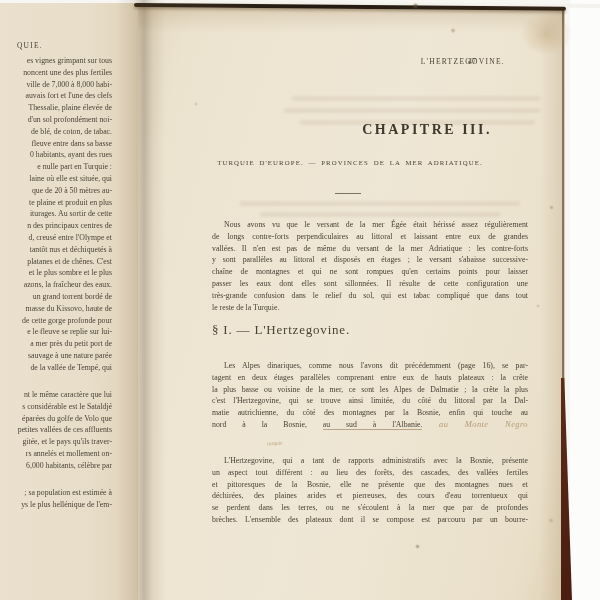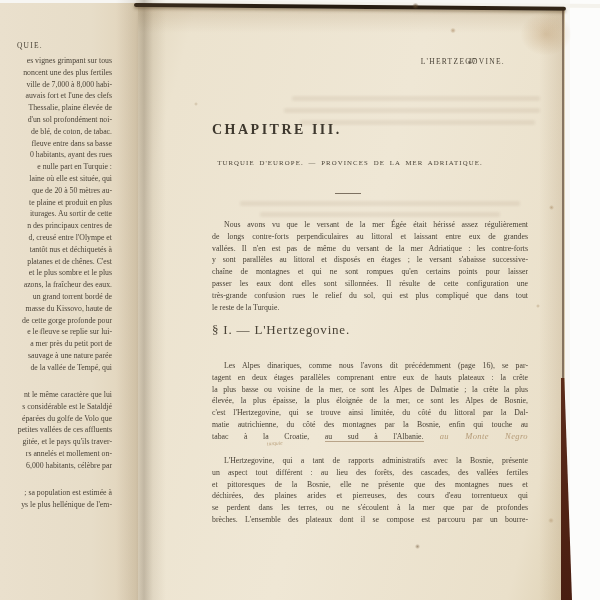--- a/index.html
+++ b/index.html
@@ -41,21 +41,21 @@
   .rp-par{position:absolute;left:212px;width:316px;font-size:7.8px;line-height:11.8px;color:#453e33;}
   .rp-par .tline{text-align:justify;text-align-last:justify;overflow:hidden;white-space:nowrap;}
   .rp-par.end-left .tline:last-child{text-align-last:left;}
   .rp-par.indent .tline:first-child{text-indent:12px;}
   .lp-block{position:absolute;left:-120px;width:232px;font-size:7.8px;line-height:11.8px;color:#4a4338;}
   .lp-block .tline{text-align:right;white-space:nowrap;}
 
   .running-header{position:absolute;left:195px;top:57px;width:310px;text-align:right;
     font-size:7.5px;letter-spacing:1.3px;color:#4a4337;}
   .page-number{position:absolute;left:468px;top:57px;font-size:8px;color:#4a4337;}
-  .chapter-heading{position:absolute;left:212px;top:122px;width:280px;text-align:left;
+  .chapter-heading{position:absolute;left:212px;top:122px;width:280px;text-align:right;
     font-size:14px;font-weight:bold;letter-spacing:2.5px;color:#3e382e;}
   .chapter-subtitle{position:absolute;left:192px;top:159px;width:316px;text-align:center;
     font-size:6.8px;letter-spacing:1.1px;word-spacing:2px;color:#4a4337;}
   .head-rule{position:absolute;left:335px;top:193px;width:26px;height:1px;background:#7d7161;}
   .section-heading{position:absolute;left:212px;top:322px;width:290px;text-align:left;
     font-size:13px;letter-spacing:.8px;color:#4a4337;}
 
   .underlined-pencil{border-bottom:1px solid rgba(140,110,75,.55);}
   .pencil{color:#b49a76;font-style:italic;font-size:8.5px;letter-spacing:.4px;}
   .pencil-small{position:absolute;left:267px;top:440px;font-size:5.5px;color:#bba27d;
@@ -143,37 +143,36 @@
   <div class="chapter-subtitle">TURQUIE D'EUROPE. — PROVINCES DE LA MER ADRIATIQUE.</div>
   <div class="head-rule"></div>
 
   <div class="rp-par end-left indent" style="top:219px;">
       <div class="tline">Nous avons vu que le versant de la mer Égée était hérissé assez régulièrement</div>
       <div class="tline">de longs contre-forts perpendiculaires au littoral et laissant entre eux de grandes</div>
       <div class="tline">vallées. Il n'en est pas de même du versant de la mer Adriatique : les contre-forts</div>
       <div class="tline">y sont parallèles au littoral et disposés en étages ; le versant s'abaisse successive-</div>
       <div class="tline">chaîne de montagnes et qui ne sont rompues qu'en certains points pour laisser</div>
       <div class="tline">passer les eaux dont elles sont sillonnées. Il résulte de cette configuration une</div>
-      <div class="tline">très-grande confusion rues le relief du sol, qui est plus compliqué que dans tout</div>
+      <div class="tline">très-grande confusion dans le relief du sol, qui est tabac compliqué que dans tout</div>
       <div class="tline">le reste de la Turquie.</div>
     </div>
 
   <div class="section-heading">§ I. — L'Hertzegovine.</div>
 
   <div class="rp-par indent" style="top:360px;">
     <div>
         <div class="tline">Les Alpes dinariques, comme nous l'avons dit précédemment (page 16), se par-</div>
         <div class="tline">tagent en deux étages parallèles comprenant entre eux de hauts plateaux : la crête</div>
         <div class="tline">la plus basse ou voisine de la mer, ce sont les Alpes de Dalmatie ; la crête la plus</div>
-        <div class="tline">élevée, la plus épaisse, la plus éloignée de la mer, ce sont les Alpes de Bosnie,</div>
         <div class="tline">c'est l'Hertzegovine, qui se trouve ainsi limitée, du côté du littoral par la Dal-</div>
         <div class="tline">matie autrichienne, du côté des montagnes par la Bosnie, enfin qui touche au</div>
       </div>
     <div class="tline" style="text-align:left;">
-      <span>tabac à la Croatie, </span><span class="underlined-pencil">au sud à l'Albanie.</span><span class="pencil"> au Monte Negro</span>
+      <span>nord à la Bosnie, </span><span class="underlined-pencil">au sud à l'Albanie.</span><span class="pencil"> au Monte Negro</span>
     </div>
   </div>
 
   <div class="pencil-small">turquie</div>
 
   <div class="rp-par indent" style="top:455px;">
       <div class="tline">L'Hertzegovine, qui a tant de rapports administratifs avec la Bosnie, présente</div>
       <div class="tline">un aspect tout différent : au lieu des forêts, des cascades, des vallées fertiles</div>
       <div class="tline">et pittoresques de la Bosnie, elle ne présente que des montagnes nues et</div>
       <div class="tline">déchirées, des plaines arides et pierreuses, des cours d'eau torrentueux qui</div>

